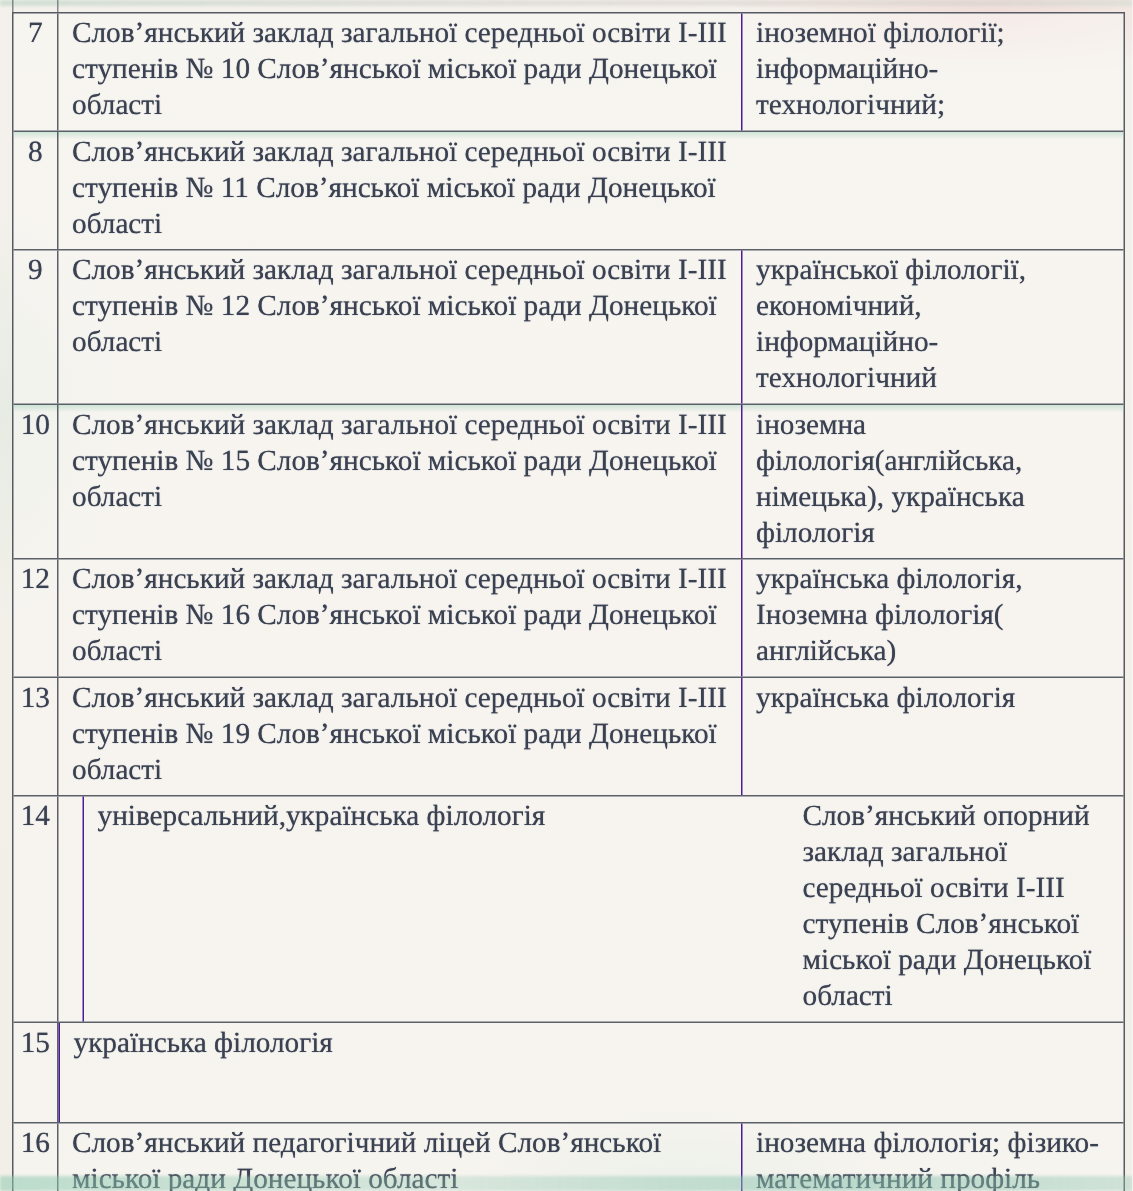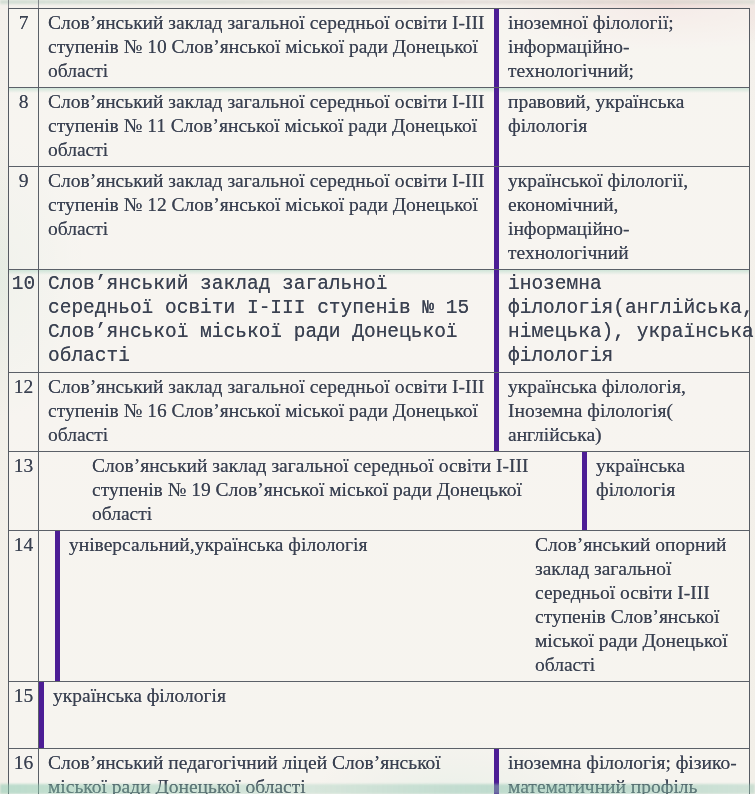--- a/index.html
+++ b/index.html
@@ -30,27 +30,27 @@
     color:#3a4150;
     font-size:19.5px;line-height:24px;
     text-shadow:0 0 0.6px rgba(45,55,80,0.75);
     padding:2px 6px 4px 9px;
   }
   .cell.num{
     text-align:center;padding:2px 2px 4px 2px;
     border-right:1px solid #5b6068;
   }
   .cell.profile{
-    border-left:5px solid #4c1d95;
+    border-left:1px solid #4c1d95;
     padding-right:10px;
   }
   
   .h0{min-height:74px;} .h1{min-height:73px;} .h2{min-height:95px;}
-  .h3{min-height:96px;font-family:Liberation Mono, monospace;} .h4{min-height:78px;} .h5{min-height:70px;}
-  .h6{min-height:70px;gap:44px;} .h7{min-height:77px;gap:16px;} .h8{min-height:67px;}
+  .h3{min-height:96px;} .h4{min-height:78px;} .h5{min-height:70px;}
+  .h6{min-height:70px;} .h7{min-height:77px;gap:16px;} .h8{min-height:67px;}
   .h9{min-height:71px;}
   
   .stub-v{position:absolute;top:0;width:1px;height:8px;background:#6a6f77;opacity:0.8;}
   .stub-v.s1{left:8px;} .stub-v.s2{left:38px;}
   .smudge-top{
     position:absolute;left:0;top:0;width:755px;height:4px;
     background:linear-gradient(90deg, rgba(150,190,170,0.35), rgba(190,170,170,0.25) 60%, rgba(150,190,170,0.2));
     filter:blur(1px);
   }
   .smudge-bottom{
@@ -70,21 +70,20 @@
 
   <div class="row h0">
     <div class="cell num">7</div>
     <div class="cell school">Слов’янський заклад загальної середньої освіти І-ІІІ ступенів № 10 Слов’янської міської ради Донецької області</div>
     <div class="cell profile">іноземної філології; інформаційно-технологічний;</div>
   </div>
 
   <div class="row h1 tint">
     <div class="cell num">8</div>
     <div class="cell school">Слов’янський заклад загальної середньої освіти І-ІІІ ступенів № 11 Слов’янської міської ради Донецької області</div>
-    <div class="cell profile">правовий, українська філологія</div>
   </div>
 
   <div class="row h2">
     <div class="cell num">9</div>
     <div class="cell school">Слов’янський заклад загальної середньої освіти І-ІІІ ступенів № 12 Слов’янської міської ради Донецької області</div>
     <div class="cell profile">української філології, економічний, інформаційно-технологічний</div>
   </div>
 
   <div class="row h3 tint">
     <div class="cell num">10</div>

